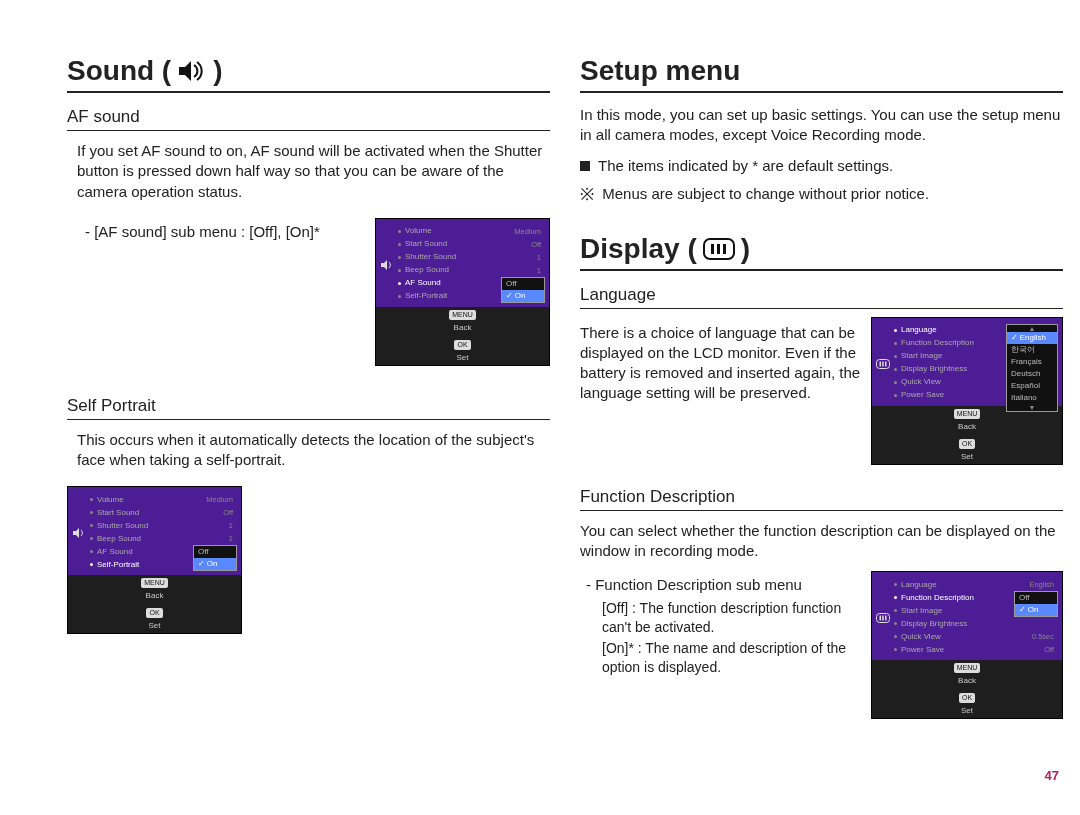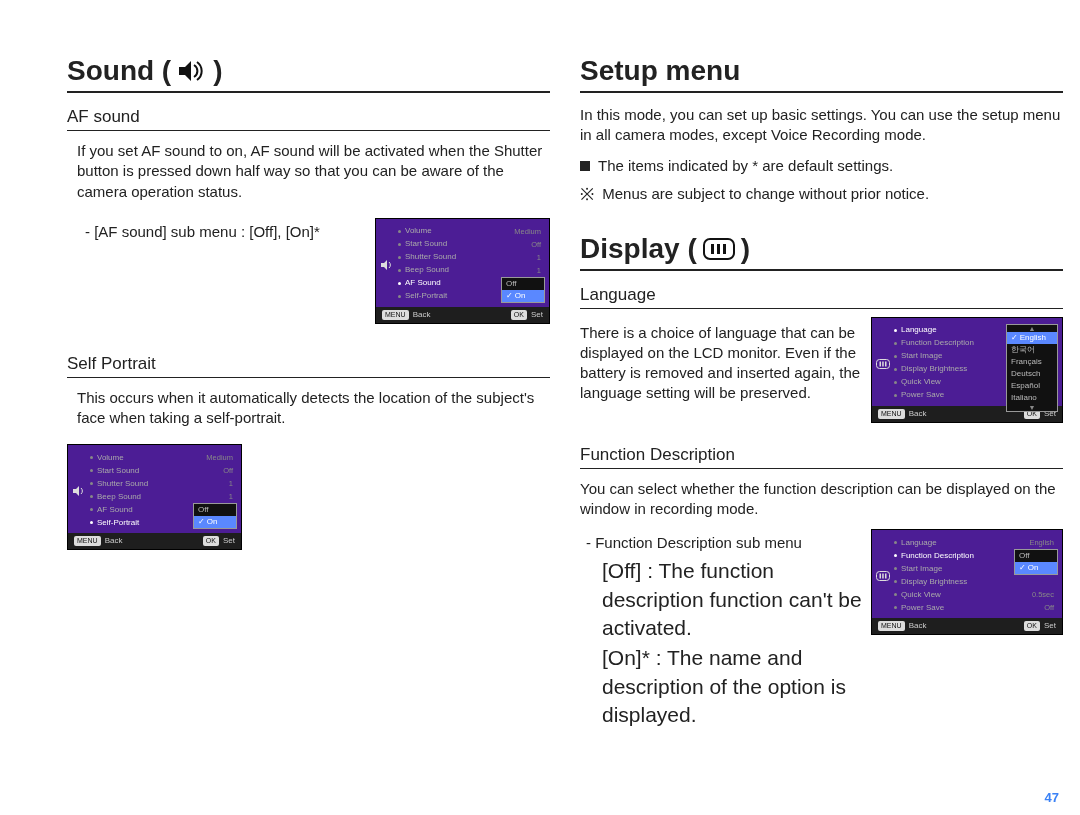--- a/index.html
+++ b/index.html
@@ -48,21 +48,21 @@
     font-size: 15px;
     line-height: 1.35;
     margin: 6px 0 6px 10px;
   }
   p.sub {
     font-size: 15px;
     line-height: 1.35;
     margin: 4px 0 4px 18px;
   }
   p.sub2 {
-    font-size: 21px;
+    font-size: 14px;
     line-height: 1.35;
     margin: 2px 0 2px 36px;
   }
   .bullet-row {
     font-size: 15px;
     line-height: 1.35;
     margin: 4px 0 4px 0;
     display: flex;
     align-items: flex-start;
   }
@@ -132,31 +132,32 @@
     content:"✓"; margin-right:2px; font-size:8px;
   }
   .popup .scrolltri {
     text-align:center; color:#888; font-size:7px; line-height:7px;
   }
   .shot-footer {
     display:flex; align-items:center;
     background:#1e1e1e; color:#ccc;
     font-size:8px; padding:3px 6px;
     gap:4px;
+    flex-direction:column;
   }
   .kbd {
     display:inline-block;
     background:#ddd; color:#111;
     border-radius:2px; padding:0 3px;
     font-size:7px; line-height:10px;
   }
   .spacer { flex:1; }
   .page-num {
-    position:absolute; right:46px; bottom:10px;
-    font-size:13px; font-weight:700; color:#3b82f6;
+    position:absolute; right:46px; bottom:32px;
+    font-size:13px; font-weight:700; color:#be185d;
   }
   .lang-row-text { flex:1; }
 </style>
 </head>
 <body>
 
 <div class="page">
 
   <div class="col">
     <h1>

